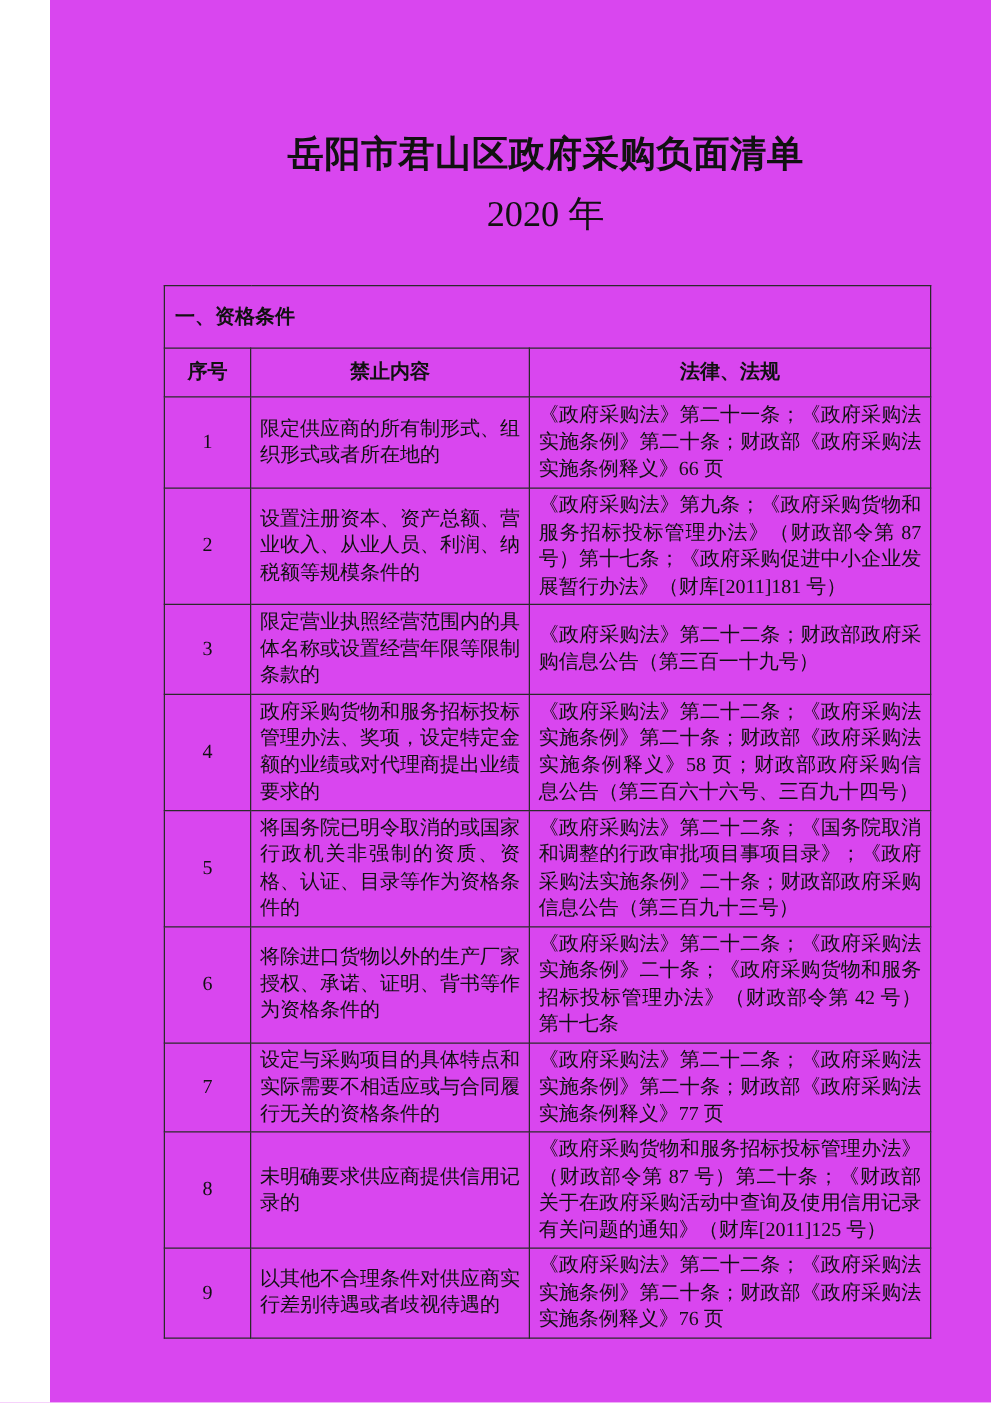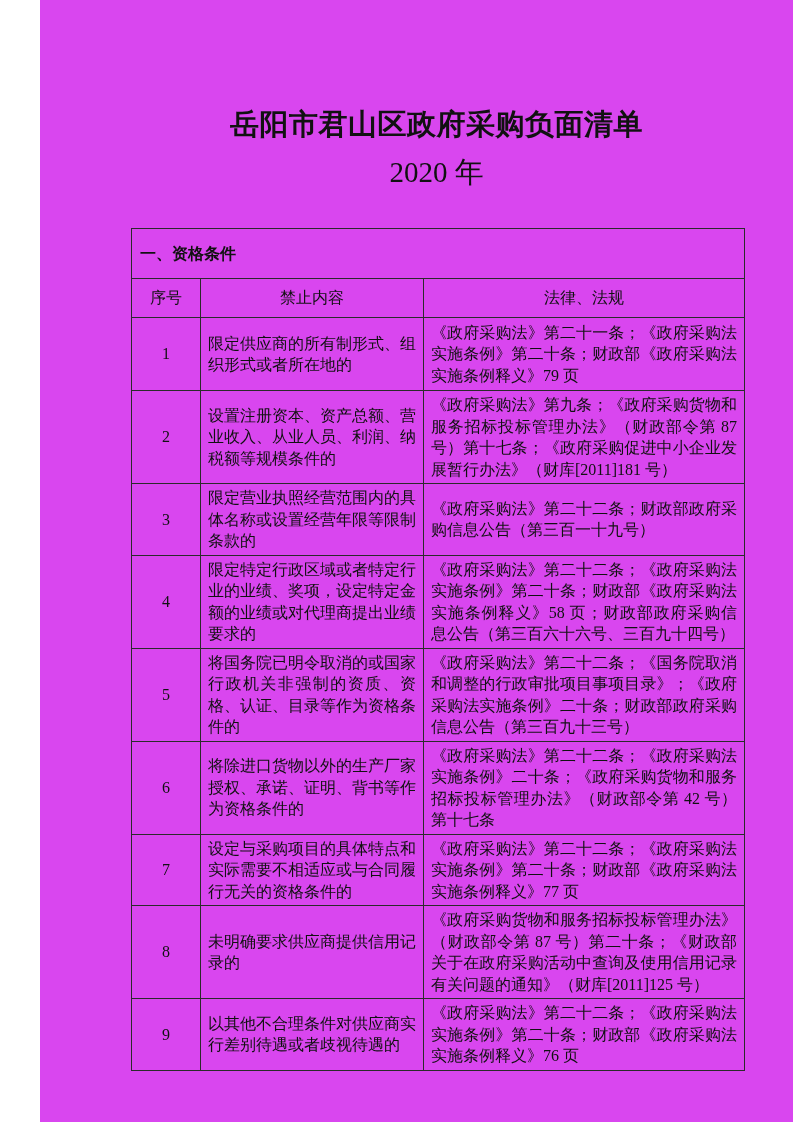--- a/index.html
+++ b/index.html
@@ -48,21 +48,21 @@
   }
   td.section-cell {
     font-family: "Liberation Sans", "DejaVu Sans", sans-serif;
     font-weight: 700;
     font-size: 17px;
     padding: 3px 8px;
     text-align: left;
   }
   td.head-cell {
     font-family: "Liberation Sans", "DejaVu Sans", sans-serif;
-    font-weight: 400;
+    font-weight: 700;
     font-size: 16px;
     text-align: center;
     padding: 2px 4px;
   }
   td.num-cell {
     text-align: center;
     padding: 2px 2px;
   }
   td.content-cell, td.laws-cell {
     padding: 3px 7px;
@@ -92,35 +92,35 @@
       </tr>
       <tr style="height:39px">
         <td class="head-cell">序号</td>
         <td class="head-cell">禁止内容</td>
         <td class="head-cell">法律、法规</td>
       </tr>
 
       <tr style="height:73px">
         <td class="num-cell">1</td>
         <td class="content-cell">限定供应商的所有制形式、组织形式或者所在地的</td>
-        <td class="laws-cell">《政府采购法》第二十一条；《政府采购法实施条例》第二十条；财政部《政府采购法实施条例释义》79 页</td>
+        <td class="laws-cell">《政府采购法》第二十一条；《政府采购法实施条例》第二十条；财政部《政府采购法实施条例释义》66 页</td>
       </tr>
       <tr style="height:85px">
         <td class="num-cell">2</td>
         <td class="content-cell">设置注册资本、资产总额、营业收入、从业人员、利润、纳税额等规模条件的</td>
         <td class="laws-cell">《政府采购法》第九条；《政府采购货物和服务招标投标管理办法》（财政部令第 87 号）第十七条；《政府采购促进中小企业发展暂行办法》（财库[2011]181 号）</td>
       </tr>
       <tr style="height:64px">
         <td class="num-cell">3</td>
         <td class="content-cell">限定营业执照经营范围内的具体名称或设置经营年限等限制条款的</td>
         <td class="laws-cell">《政府采购法》第二十二条；财政部政府采购信息公告（第三百一十九号）</td>
       </tr>
       <tr style="height:87px">
         <td class="num-cell">4</td>
-        <td class="content-cell">限定特定行政区域或者特定行业的业绩、奖项，设定特定金额的业绩或对代理商提出业绩要求的</td>
+        <td class="content-cell">政府采购货物和服务招标投标管理办法、奖项，设定特定金额的业绩或对代理商提出业绩要求的</td>
         <td class="laws-cell">《政府采购法》第二十二条；《政府采购法实施条例》第二十条；财政部《政府采购法实施条例释义》58 页；财政部政府采购信息公告（第三百六十六号、三百九十四号）</td>
       </tr>
       <tr style="height:88px">
         <td class="num-cell">5</td>
         <td class="content-cell">将国务院已明令取消的或国家行政机关非强制的资质、资格、认证、目录等作为资格条件的</td>
         <td class="laws-cell">《政府采购法》第二十二条；《国务院取消和调整的行政审批项目事项目录》；《政府采购法实施条例》二十条；财政部政府采购信息公告（第三百九十三号）</td>
       </tr>
       <tr style="height:85px">
         <td class="num-cell">6</td>
         <td class="content-cell">将除进口货物以外的生产厂家授权、承诺、证明、背书等作为资格条件的</td>

